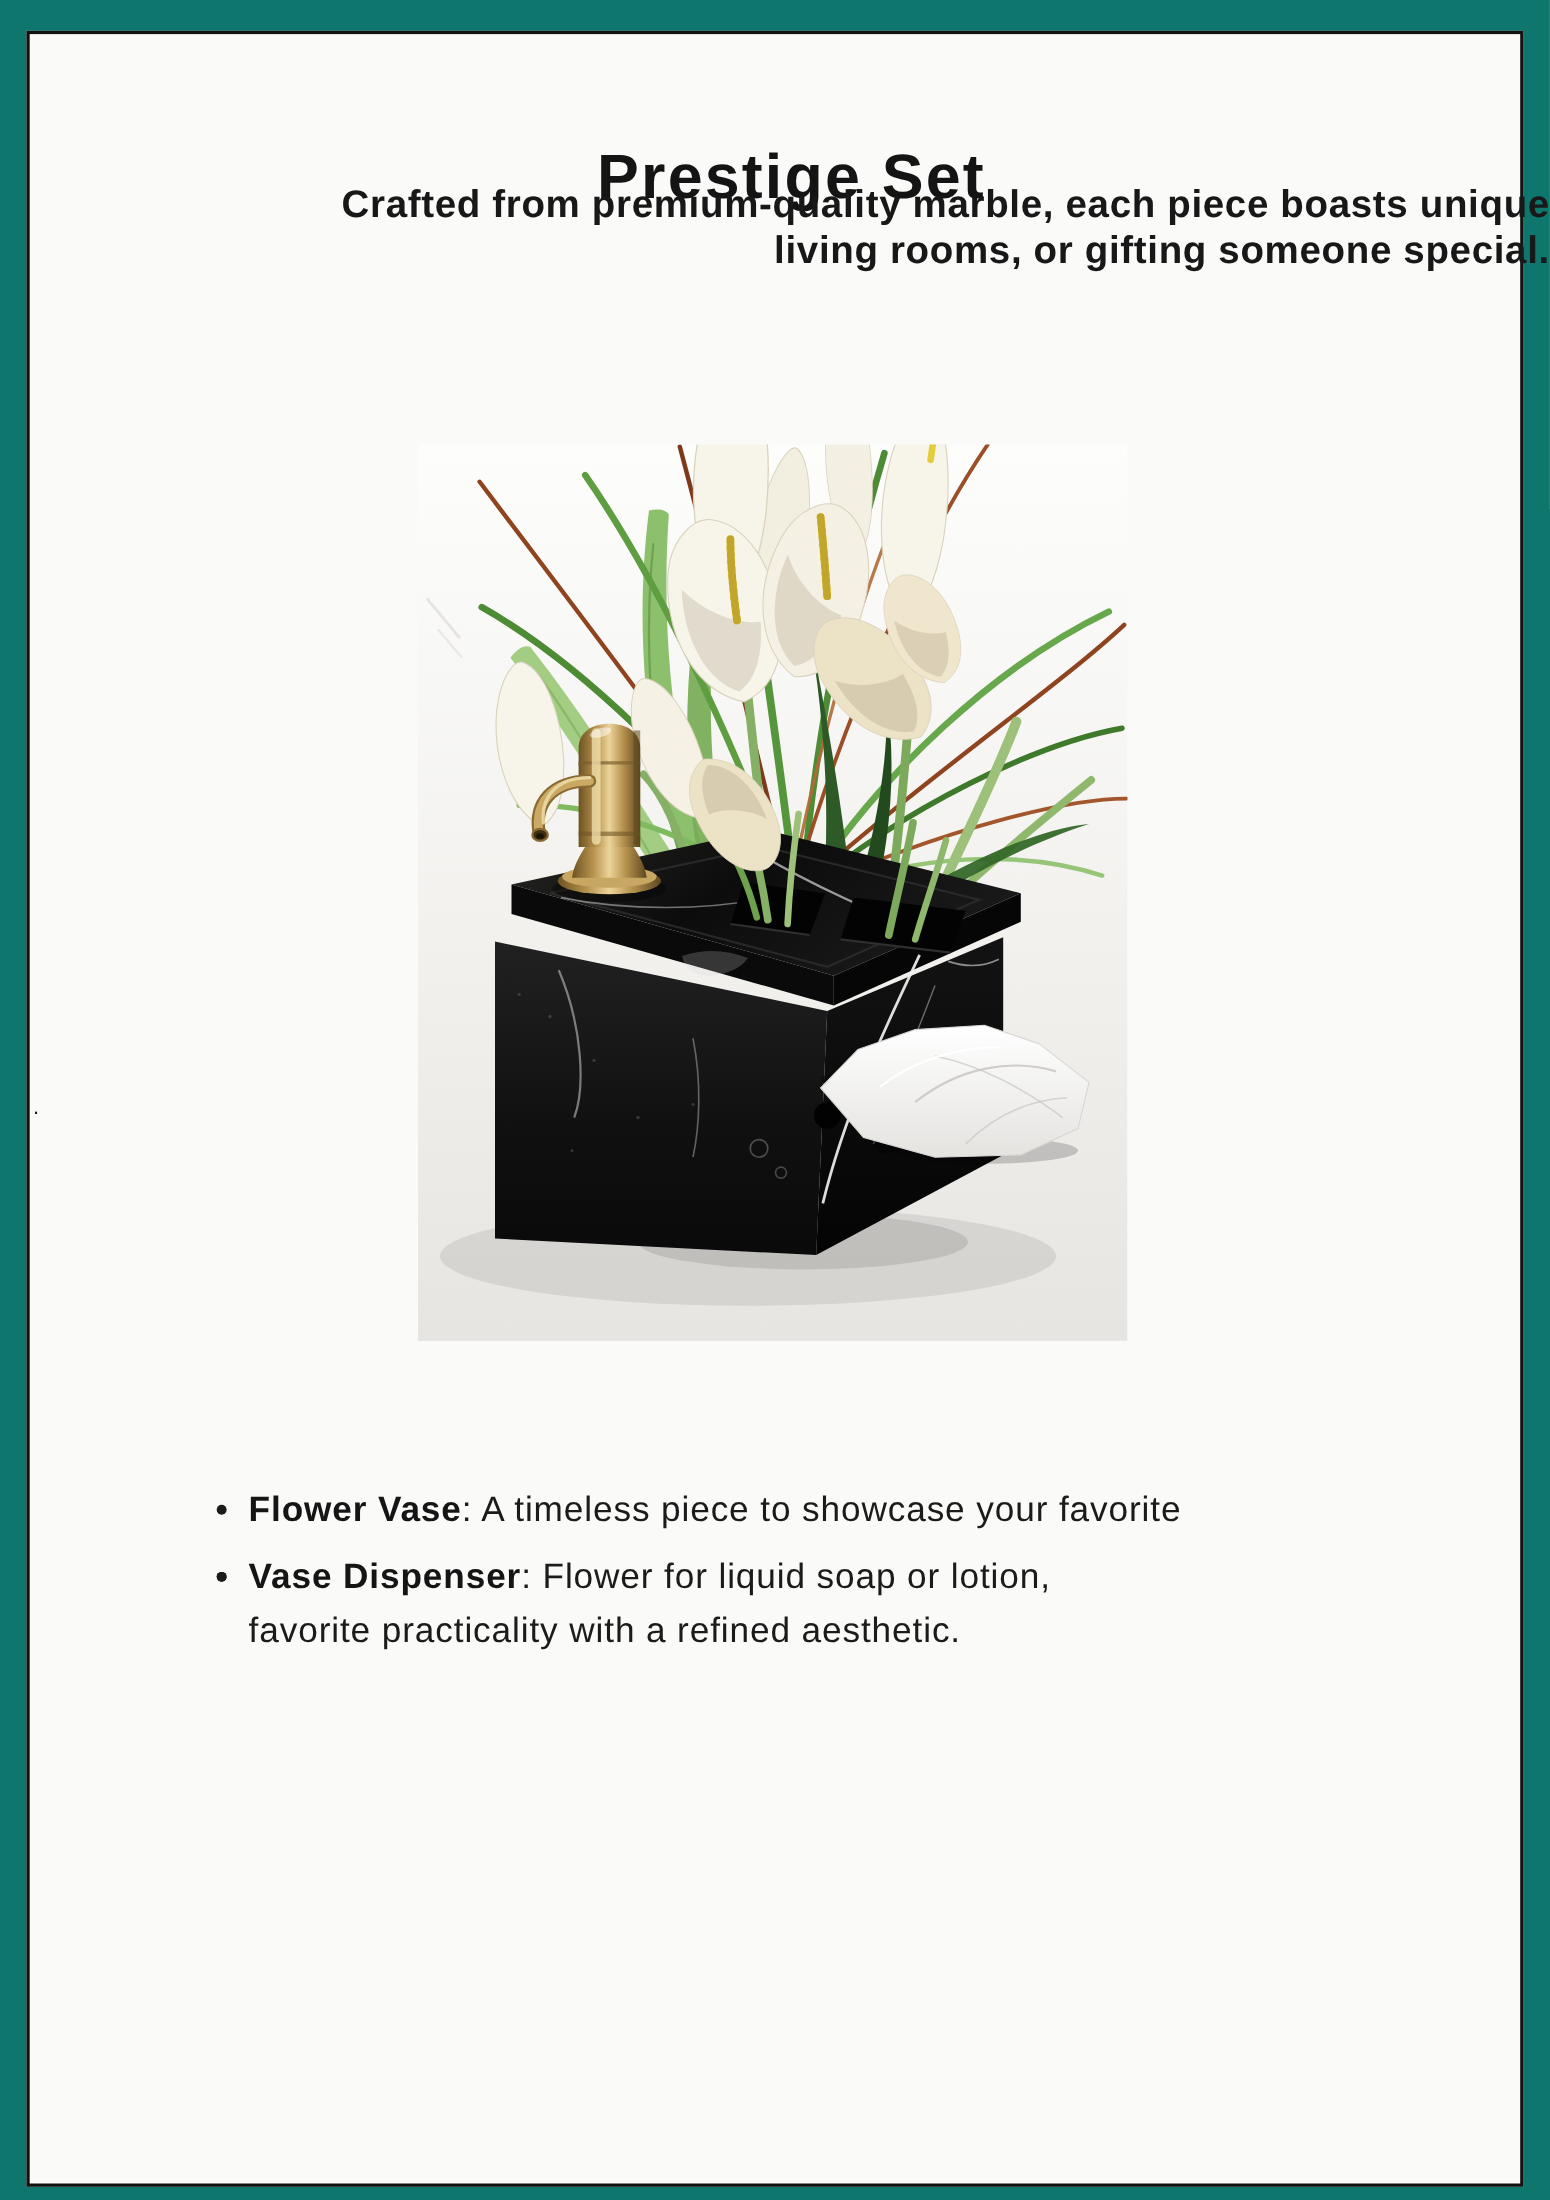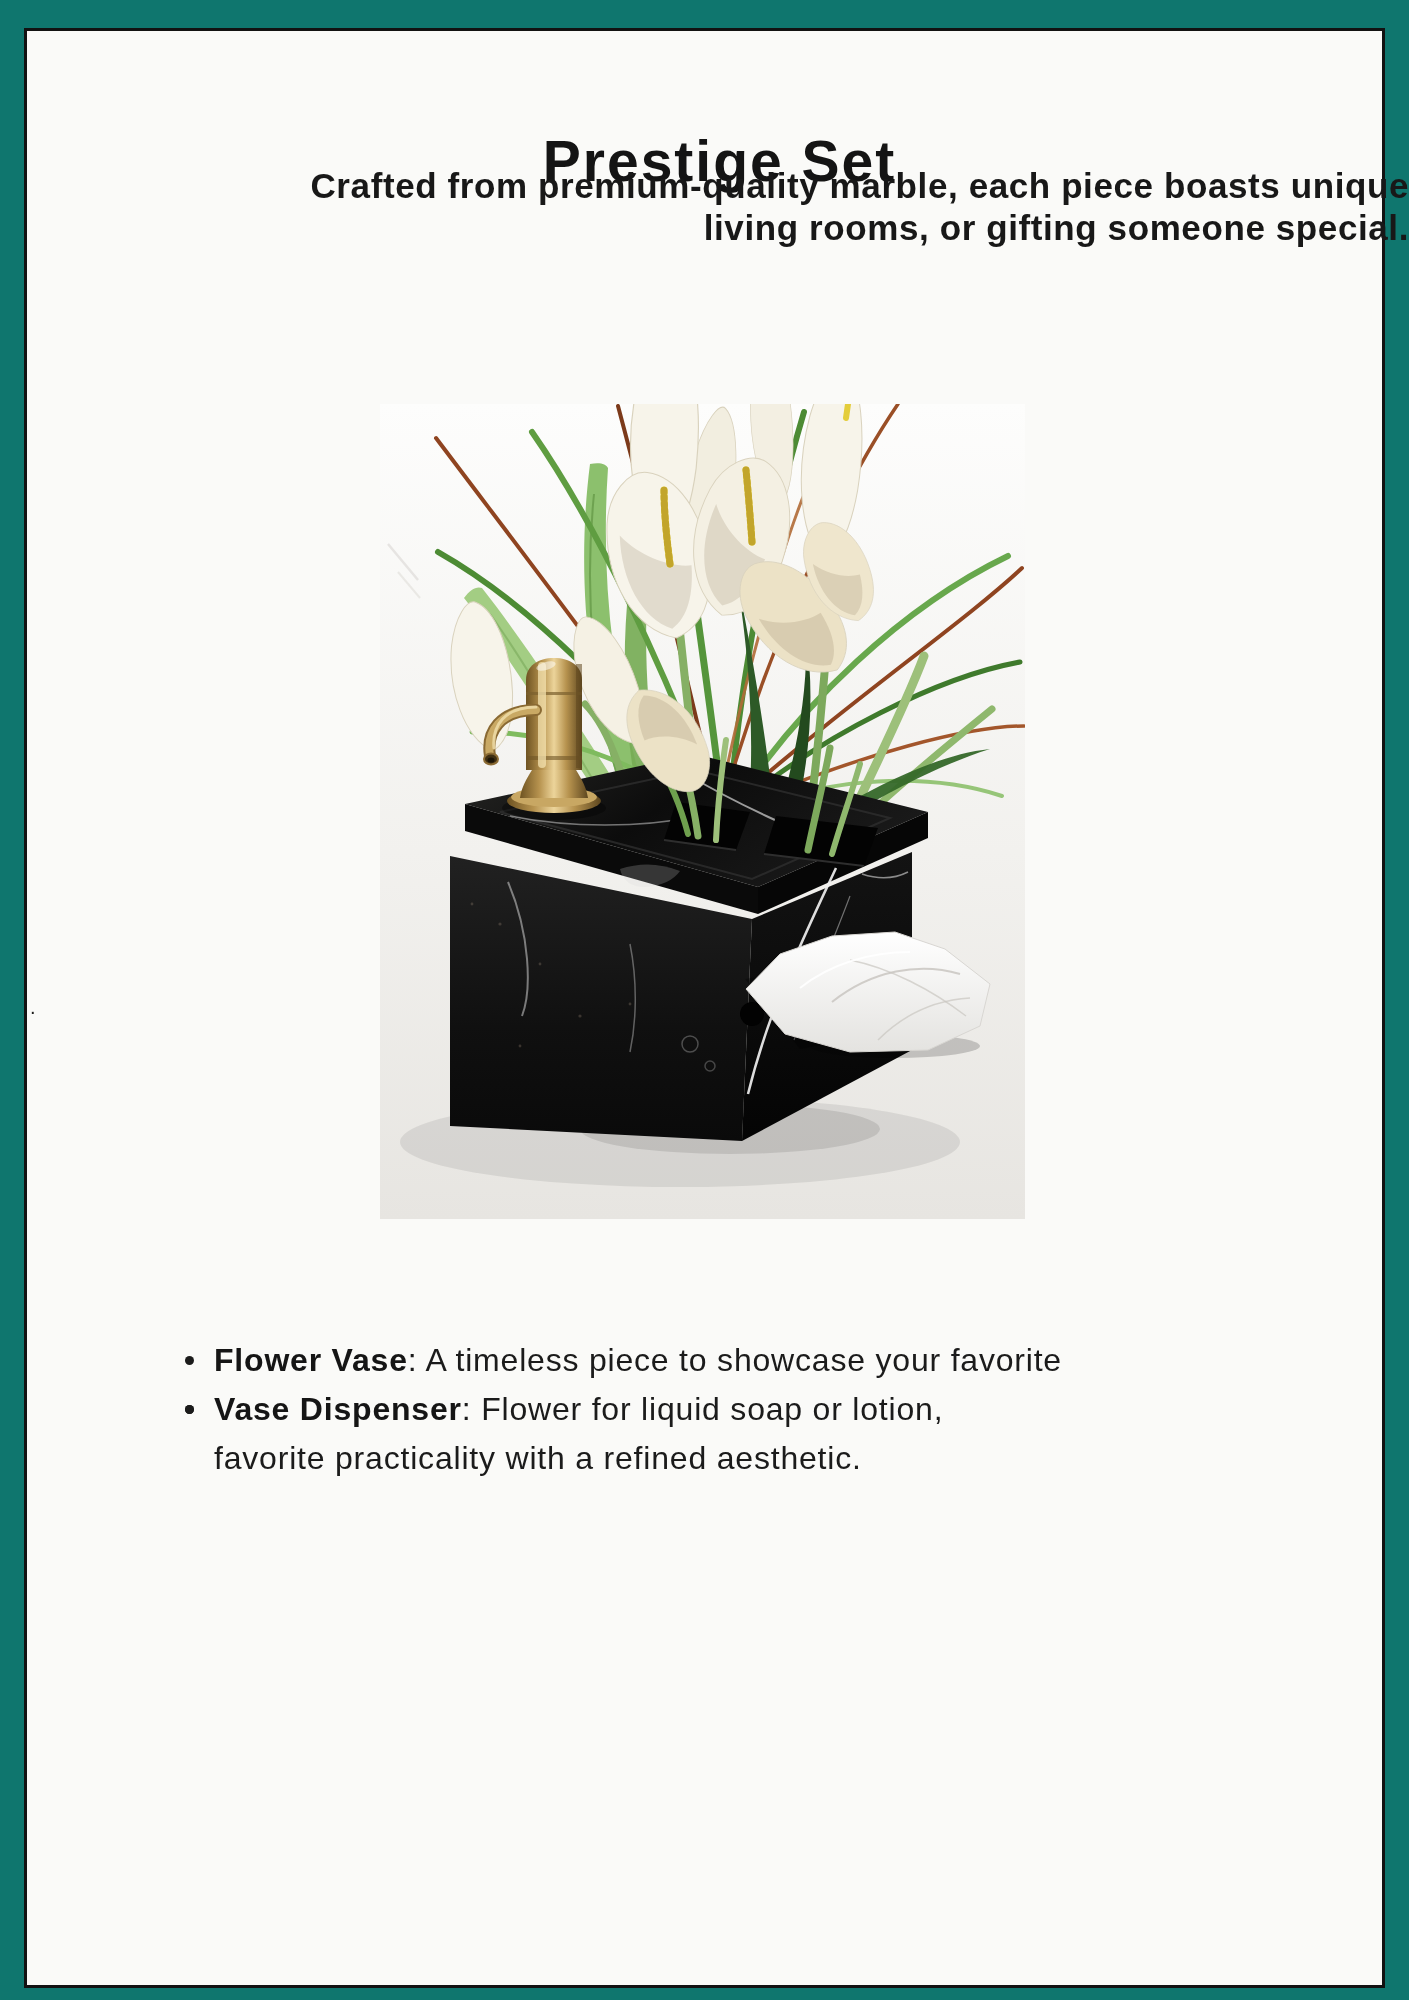--- a/index.html
+++ b/index.html
@@ -7,21 +7,21 @@
         font-family:"Liberation Sans",sans-serif;color:#161616;}
   .frame{position:absolute;left:24px;top:28px;width:1361px;height:1960px;
          box-sizing:border-box;border:3px solid #121212;background:#fafaf8;}
   .title{position:absolute;top:92px;left:0;right:0;text-align:center;text-indent:30px;
          font-size:57px;font-weight:700;letter-spacing:2px;color:#141414;line-height:62px;}
   .subtitle{position:absolute;top:165px;left:0;right:0;text-align:right;
             font-size:35px;font-weight:700;letter-spacing:.6px;line-height:42px;color:#181818;}
   .photo{position:absolute;left:380px;top:404px;width:645px;height:815px;}
   .features{position:absolute;left:214px;top:1336px;width:1120px;list-style:none;margin:0;padding:0;
             font-size:32px;line-height:49px;letter-spacing:.8px;color:#1b1b1b;}
-  .features li{position:relative;margin:0;padding:0;}
+  .features li{position:relative;margin:12px;padding:0;}
   .features li::before{content:"";position:absolute;left:-29px;top:20px;width:9px;height:9px;
             border-radius:50%;background:#1b1b1b;}
   .features strong{font-weight:700;color:#151515;}
   .stray{position:absolute;left:30px;top:996px;font-size:20px;line-height:22px;color:#1a1a1a;}
 </style>
 </head>
 <body>
 
 <div class="page">
   <div class="frame"></div>

